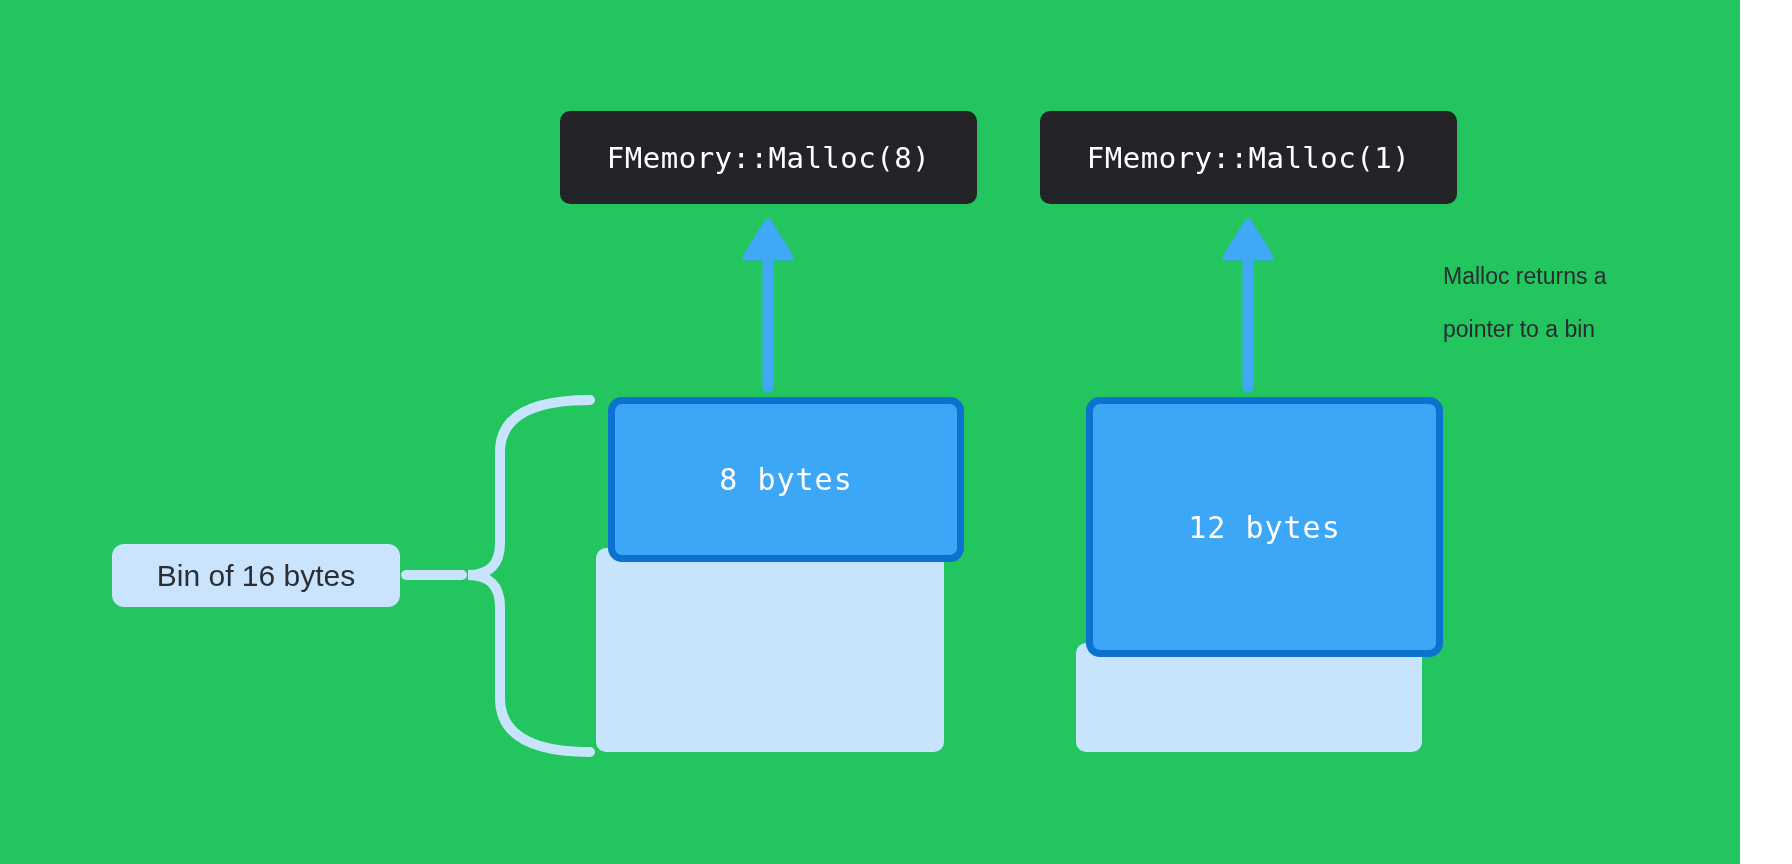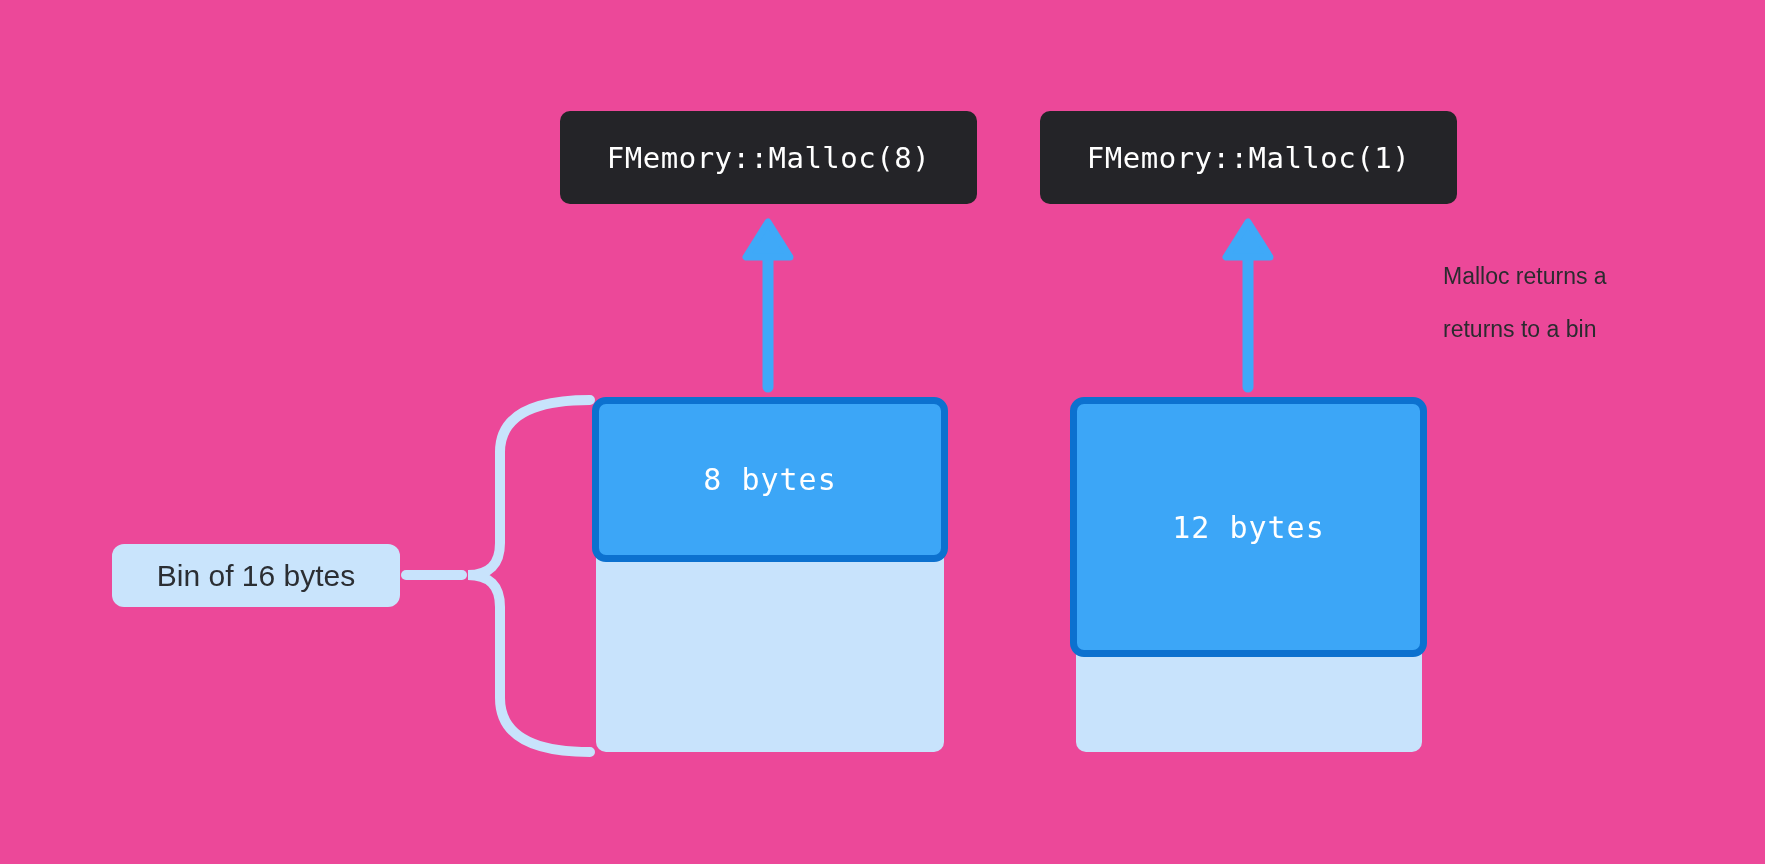--- a/index.html
+++ b/index.html
@@ -1,23 +1,22 @@
 <!DOCTYPE html>
 <html><head>
 <meta charset="utf-8">
 <style>
   html, body { margin: 0; padding: 0; background: #ffffff; }
   .canvas {
     position: relative;
     width: 1740px;
     height: 864px;
-    background: #ec4899;
+    background: #22c55e;
     overflow: hidden;
     font-family: "Liberation Sans", sans-serif;
-    padding-left: 25px;
   }
   .code-box {
     position: absolute;
     background: #242428;
     border-radius: 10px;
     color: #ffffff;
     display: flex;
     align-items: center;
     justify-content: center;
     font-family: "DejaVu Sans Mono", "Liberation Mono", monospace;
@@ -52,20 +51,21 @@
     box-sizing: border-box;
     color: #ffffff;
     display: flex;
     align-items: center;
     justify-content: center;
     font-family: "DejaVu Sans Mono", "Liberation Mono", monospace;
     font-size: 30px;
     letter-spacing: 1px;
     z-index: 2;
     white-space: nowrap;
+    margin-left: 16px;
   }
   .allocated-box-1 { left: 592px; top: 397px; width: 356px; height: 165px; }
   .allocated-box-2 { left: 1070px; top: 397px; width: 357px; height: 260px; }
 
   .bin-size-label {
     position: absolute;
     left: 112px; top: 544px;
     width: 288px; height: 63px;
     background: #C9E4FC;
     border-radius: 12px;
@@ -126,16 +126,16 @@
   <div class="allocated-box allocated-box-2">
     <span>12 bytes</span>
   </div>
 
   <div class="bin-size-label">
     <span>Bin of 16 bytes</span>
   </div>
 
   <div class="annotation">
     <div>Malloc returns a</div>
-    <div>returns to a bin</div>
+    <div>pointer to a bin</div>
   </div>
 
 </div>
 
 </body></html>

